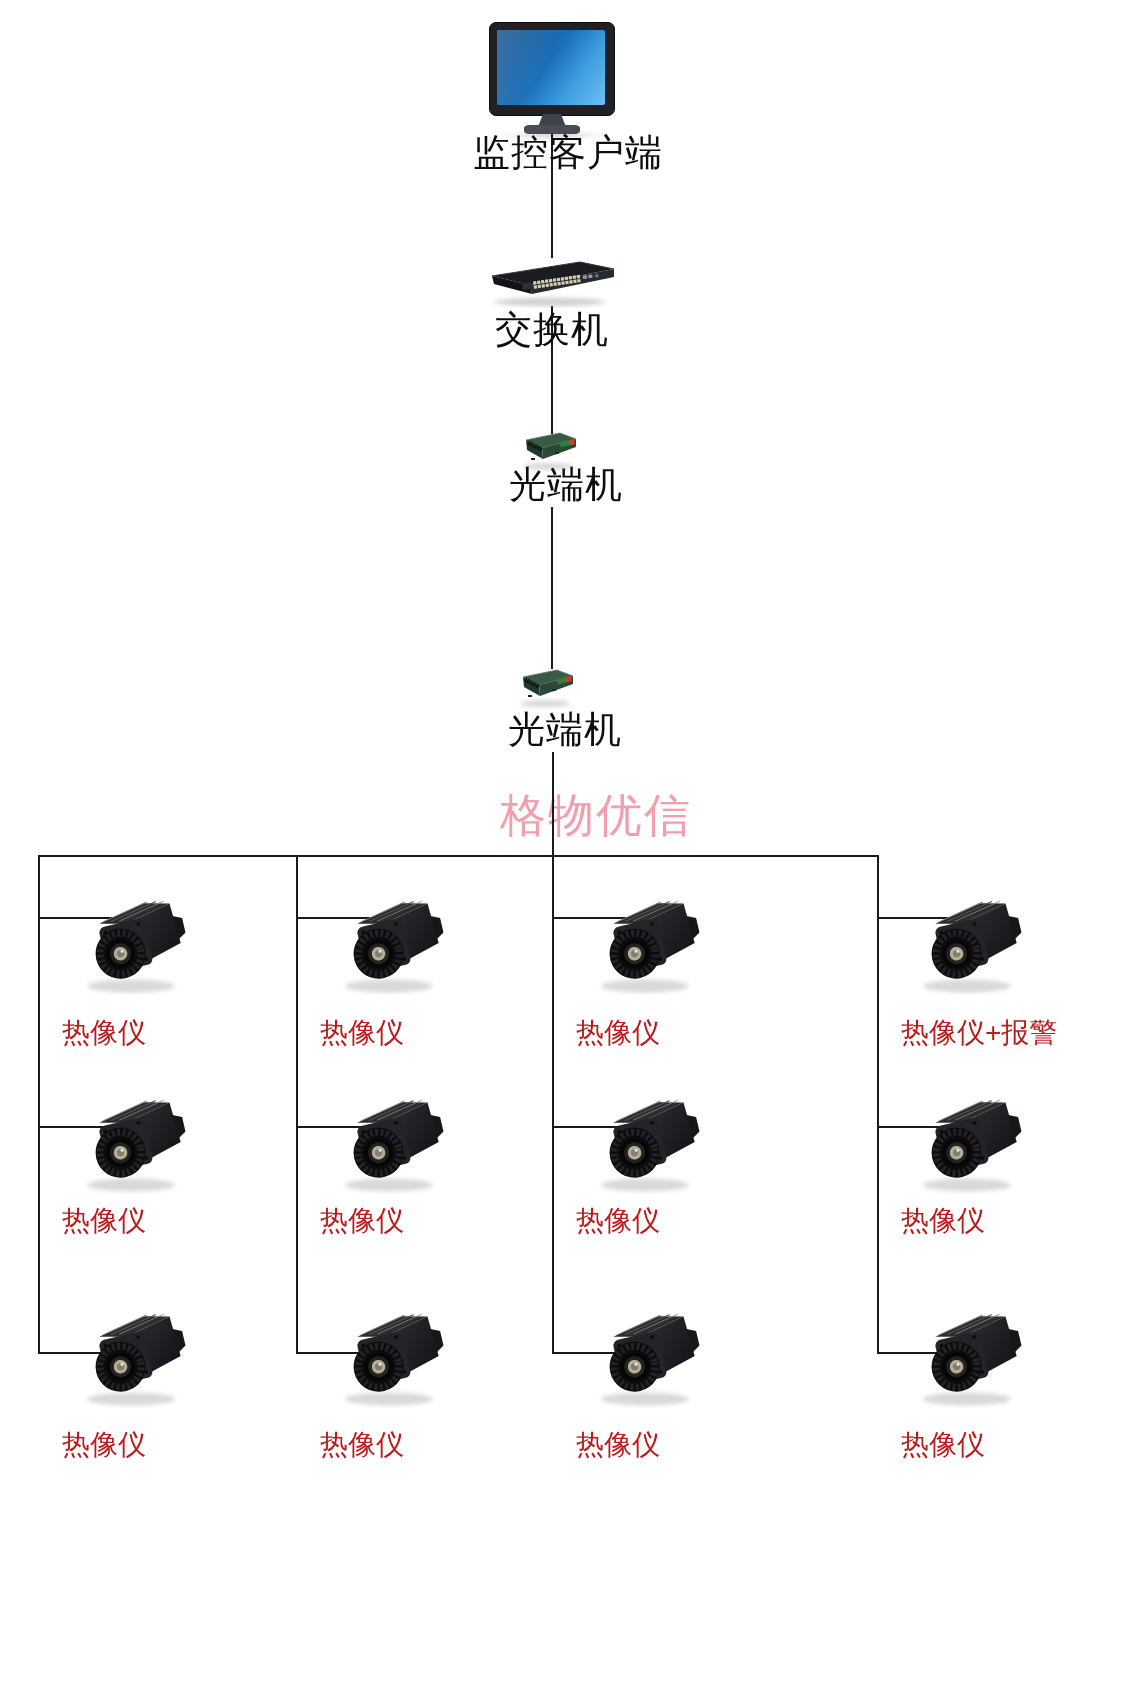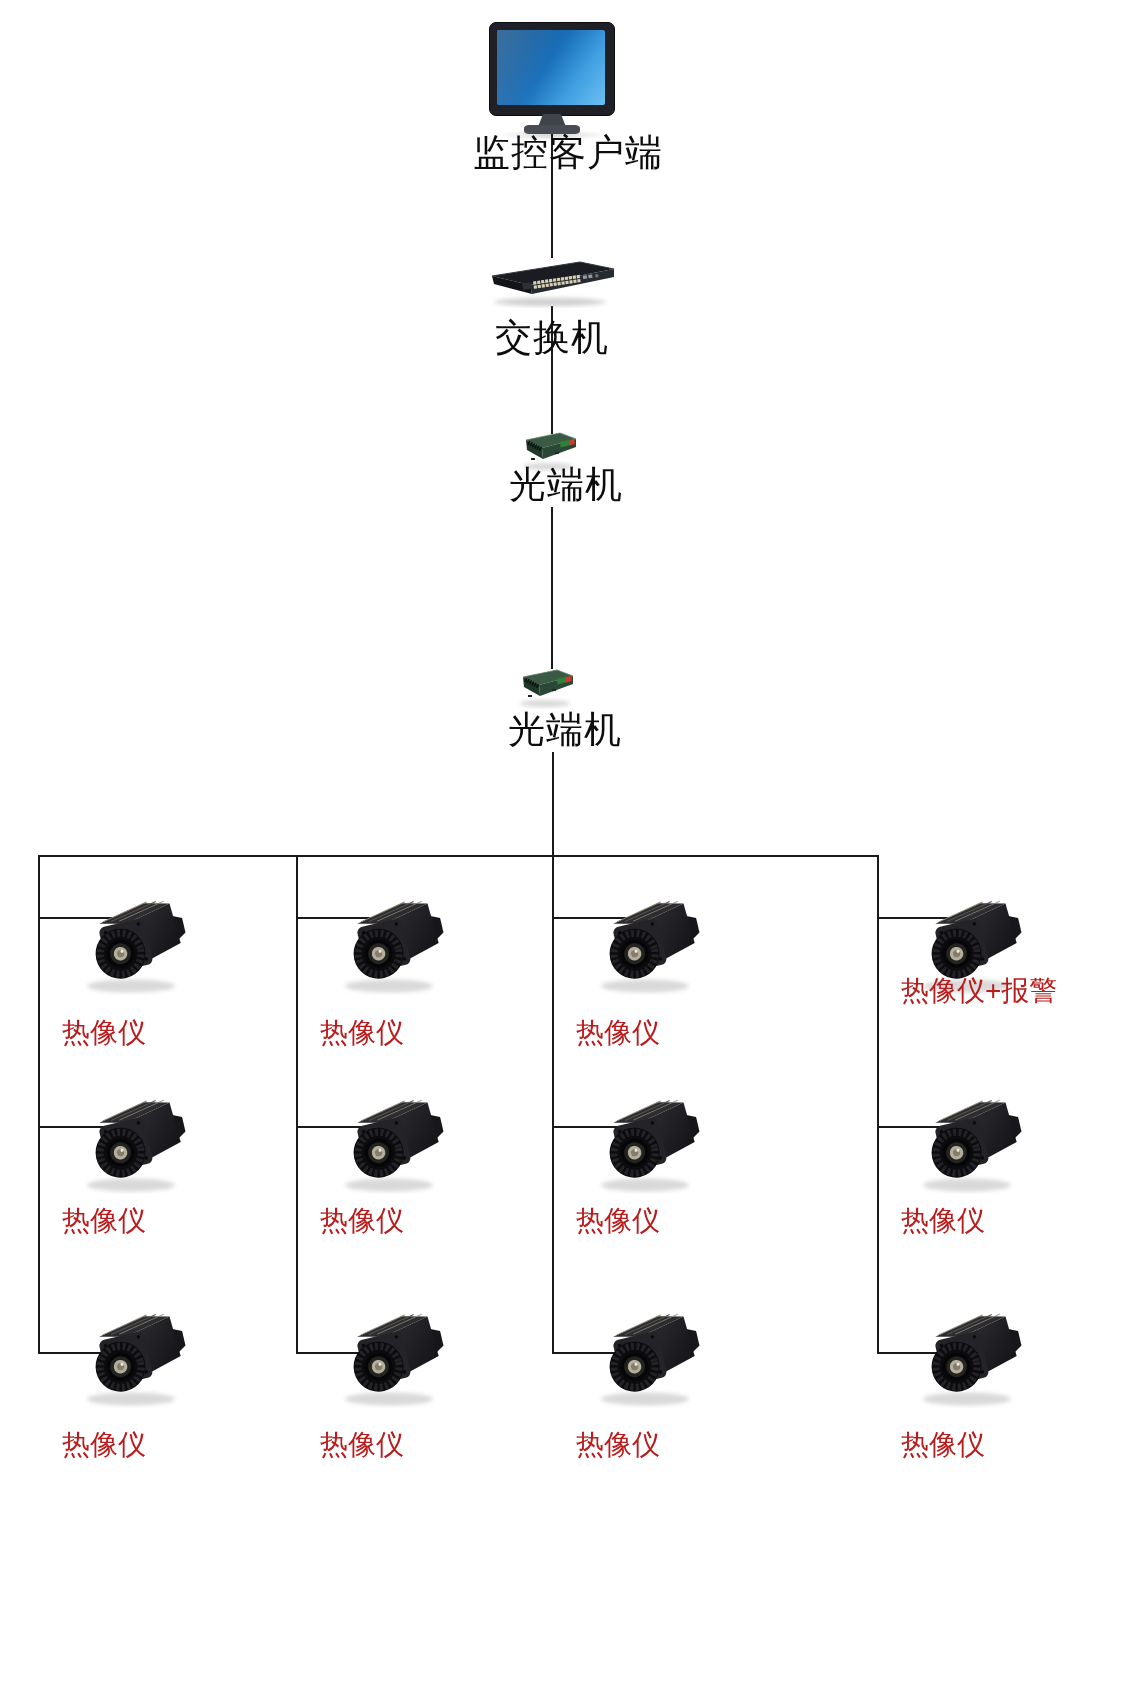--- a/index.html
+++ b/index.html
@@ -160,36 +160,37 @@
         <rect x="32" y="4.2" width="3.1" height="3.2"></rect>
           <rect x="36" y="4.2" width="3.1" height="3.2"></rect>
         <rect x="40" y="4.2" width="3.1" height="3.2"></rect>
           <rect x="44" y="4.2" width="3.1" height="3.2"></rect>
       </g>
       <rect x="50" y="1.4" width="4" height="3.4" fill="#959ba3"></rect>
       <rect x="55.5" y="1.4" width="4" height="3.4" fill="#959ba3"></rect>
       <circle cx="64" cy="3.4" r="1.8" fill="#6c7178"></circle>
     </g>
   </svg>
-  <div class="devlabel" style="left:552px;top:319px">交换机</div>
+  <div class="devlabel" style="left:552px;top:311px">交换机</div>
 
   <div class="dev" style="left:517px;top:428px;width:66px;height:44px">
     <svg width="66" height="44" viewBox="0 0 66 44">
         <use href="#ot-sym"></use>
       </svg>
   </div>
   <div class="devlabel" style="left:566px;top:466px">光端机</div>
 
   <div class="dev" style="left:514px;top:665px;width:66px;height:44px">
     <svg width="66" height="44" viewBox="0 0 66 44">
         <use href="#ot-sym"></use>
       </svg>
   </div>
   <div class="devlabel" style="left:565px;top:711px">光端机</div>
 
+  <div class="watermark">格物优信</div>
 
   <div class="cam" style="left:81px;top:895px"><svg width="110" height="100" viewBox="0 0 110 100">
         <use href="#cam-sym"></use>
       </svg></div>
   <div class="clabel" style="left:62px;top:1018px">热像仪</div>
   <div class="cam" style="left:81px;top:1094px"><svg width="110" height="100" viewBox="0 0 110 100">
         <use href="#cam-sym"></use>
       </svg></div>
   <div class="clabel" style="left:62px;top:1206px">热像仪</div>
   <div class="cam" style="left:81px;top:1308px"><svg width="110" height="100" viewBox="0 0 110 100">
@@ -219,21 +220,21 @@
       </svg></div>
   <div class="clabel" style="left:576px;top:1206px">热像仪</div>
   <div class="cam" style="left:595px;top:1308px"><svg width="110" height="100" viewBox="0 0 110 100">
         <use href="#cam-sym"></use>
       </svg></div>
   <div class="clabel" style="left:576px;top:1430px">热像仪</div>
 
   <div class="cam" style="left:917px;top:895px"><svg width="110" height="100" viewBox="0 0 110 100">
         <use href="#cam-sym"></use>
       </svg></div>
-  <div class="clabel" style="left:901px;top:976px">热像仪+报警</div>
+  <div class="clabel" style="left:901px;top:1018px">热像仪+报警</div>
   <div class="cam" style="left:917px;top:1094px"><svg width="110" height="100" viewBox="0 0 110 100">
         <use href="#cam-sym"></use>
       </svg></div>
   <div class="clabel" style="left:901px;top:1206px">热像仪</div>
   <div class="cam" style="left:917px;top:1308px"><svg width="110" height="100" viewBox="0 0 110 100">
         <use href="#cam-sym"></use>
       </svg></div>
   <div class="clabel" style="left:901px;top:1430px">热像仪</div>
 
 </div>

